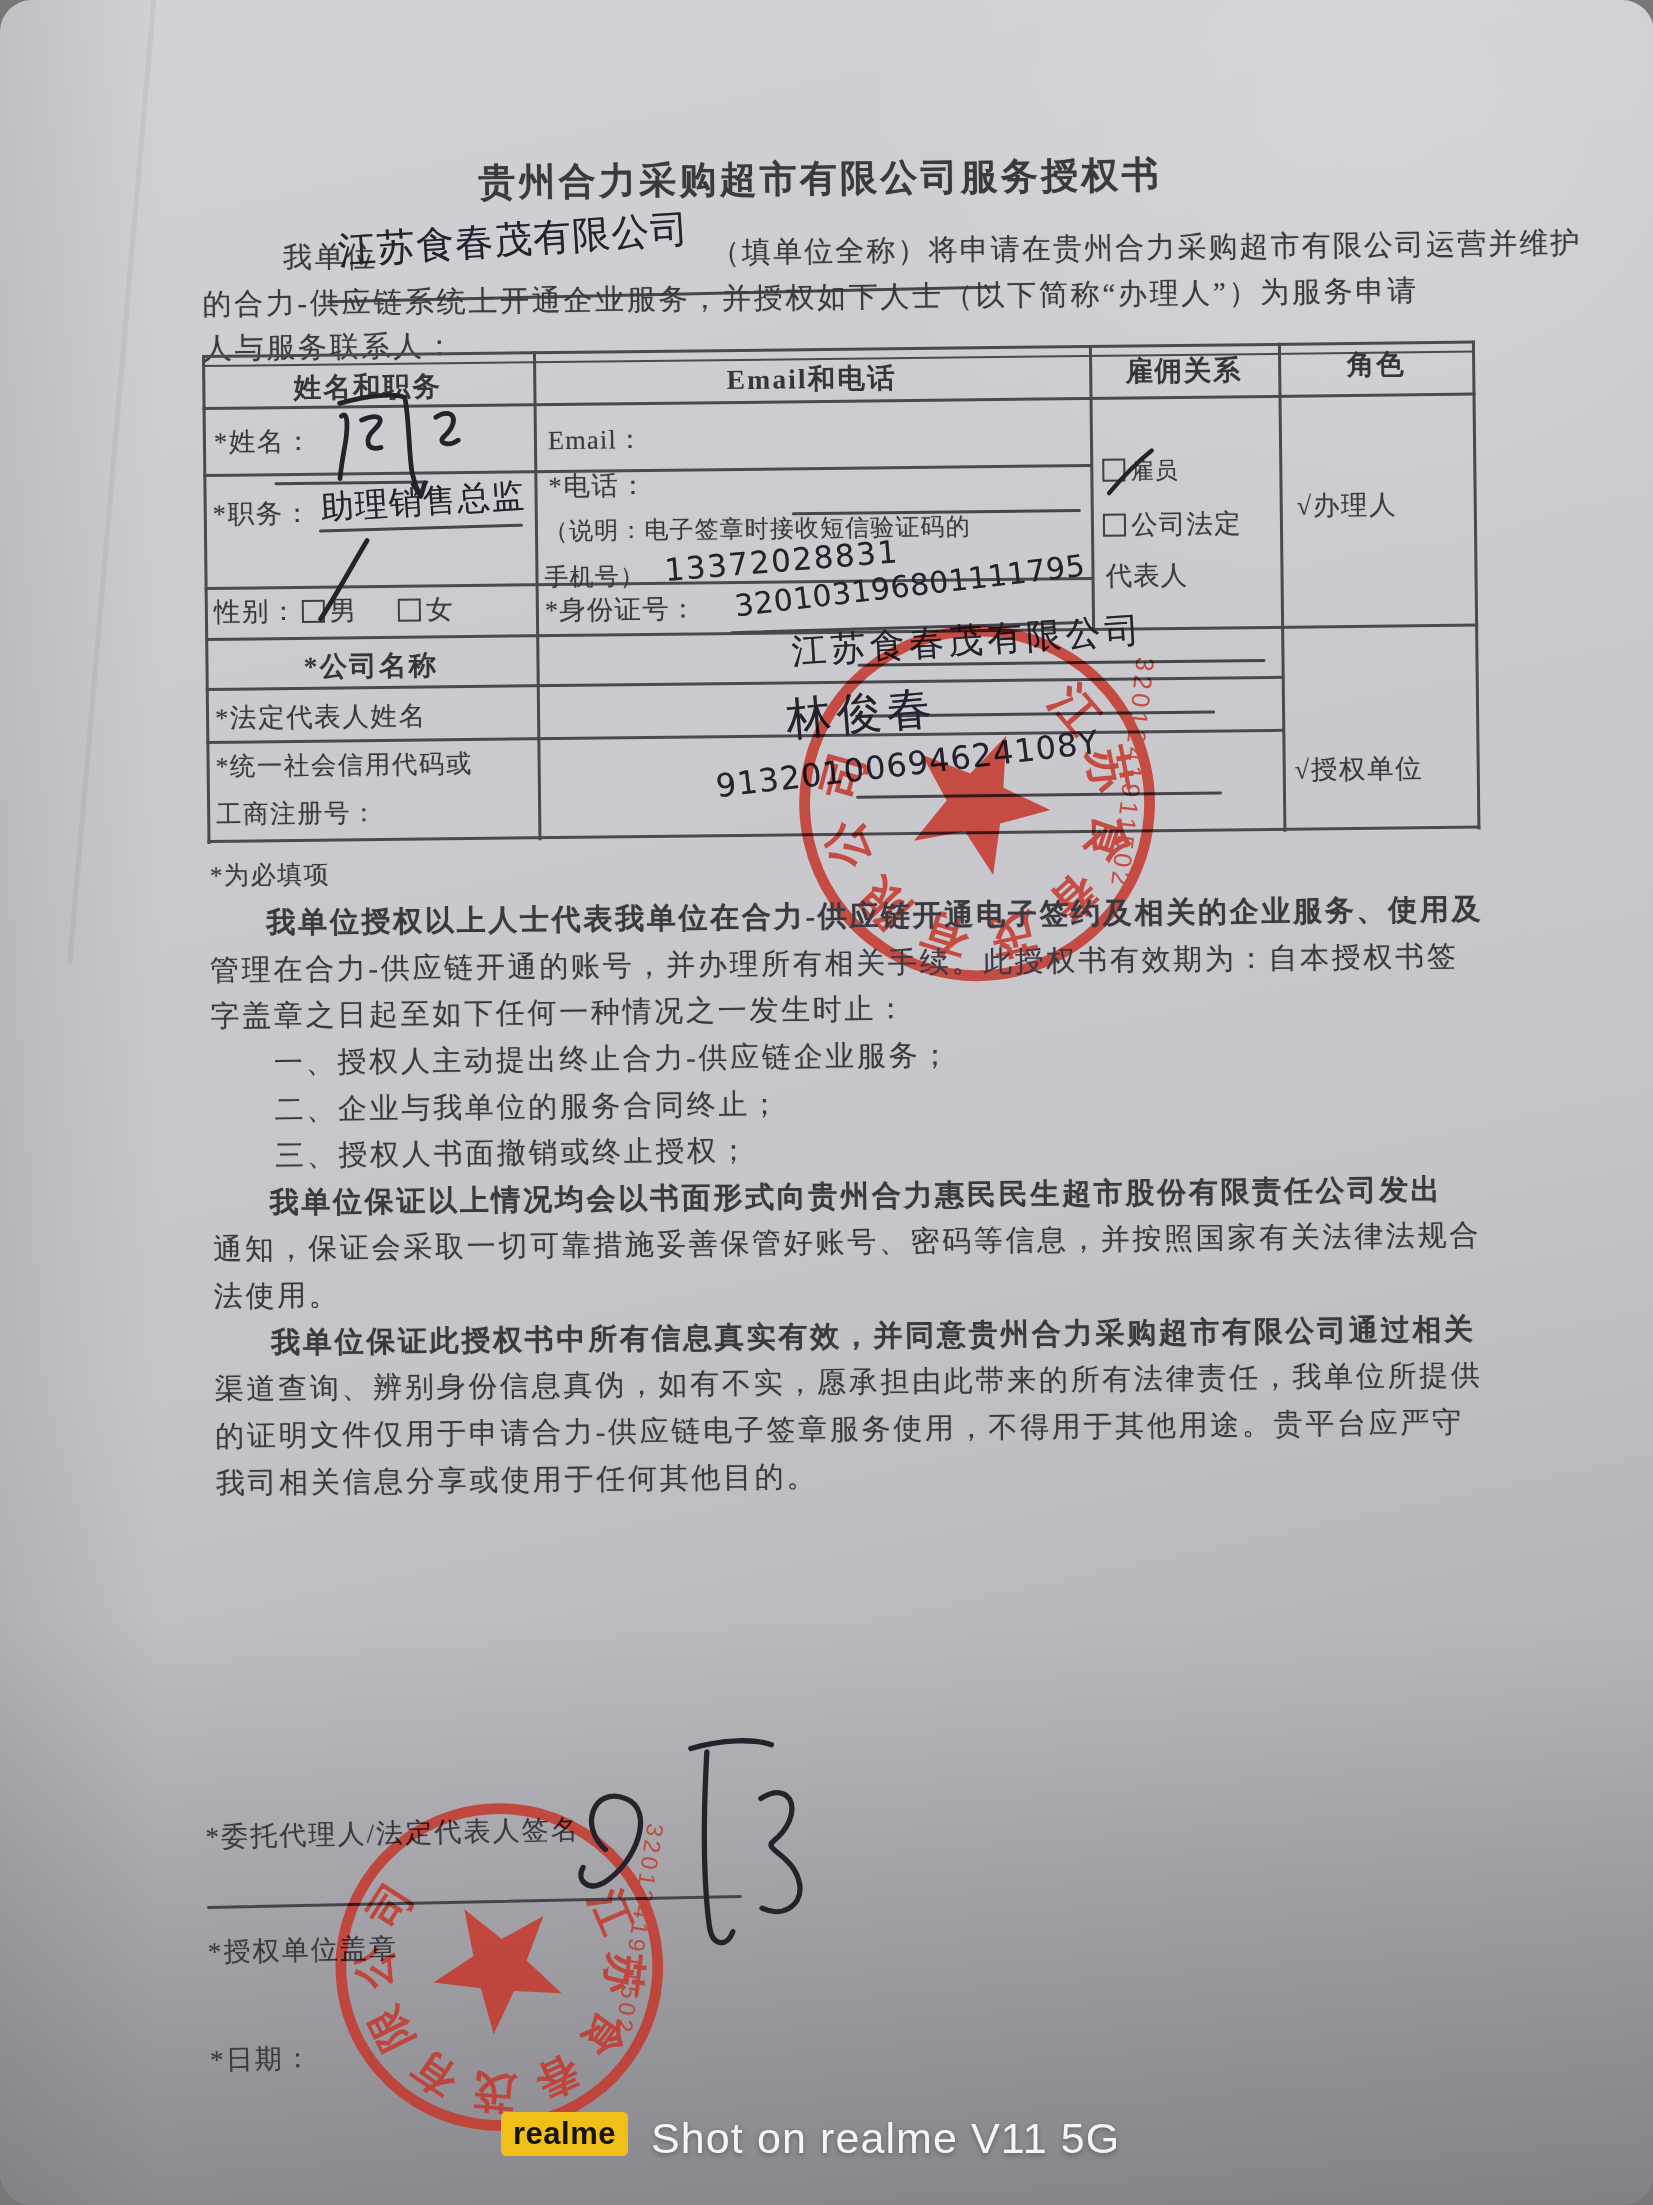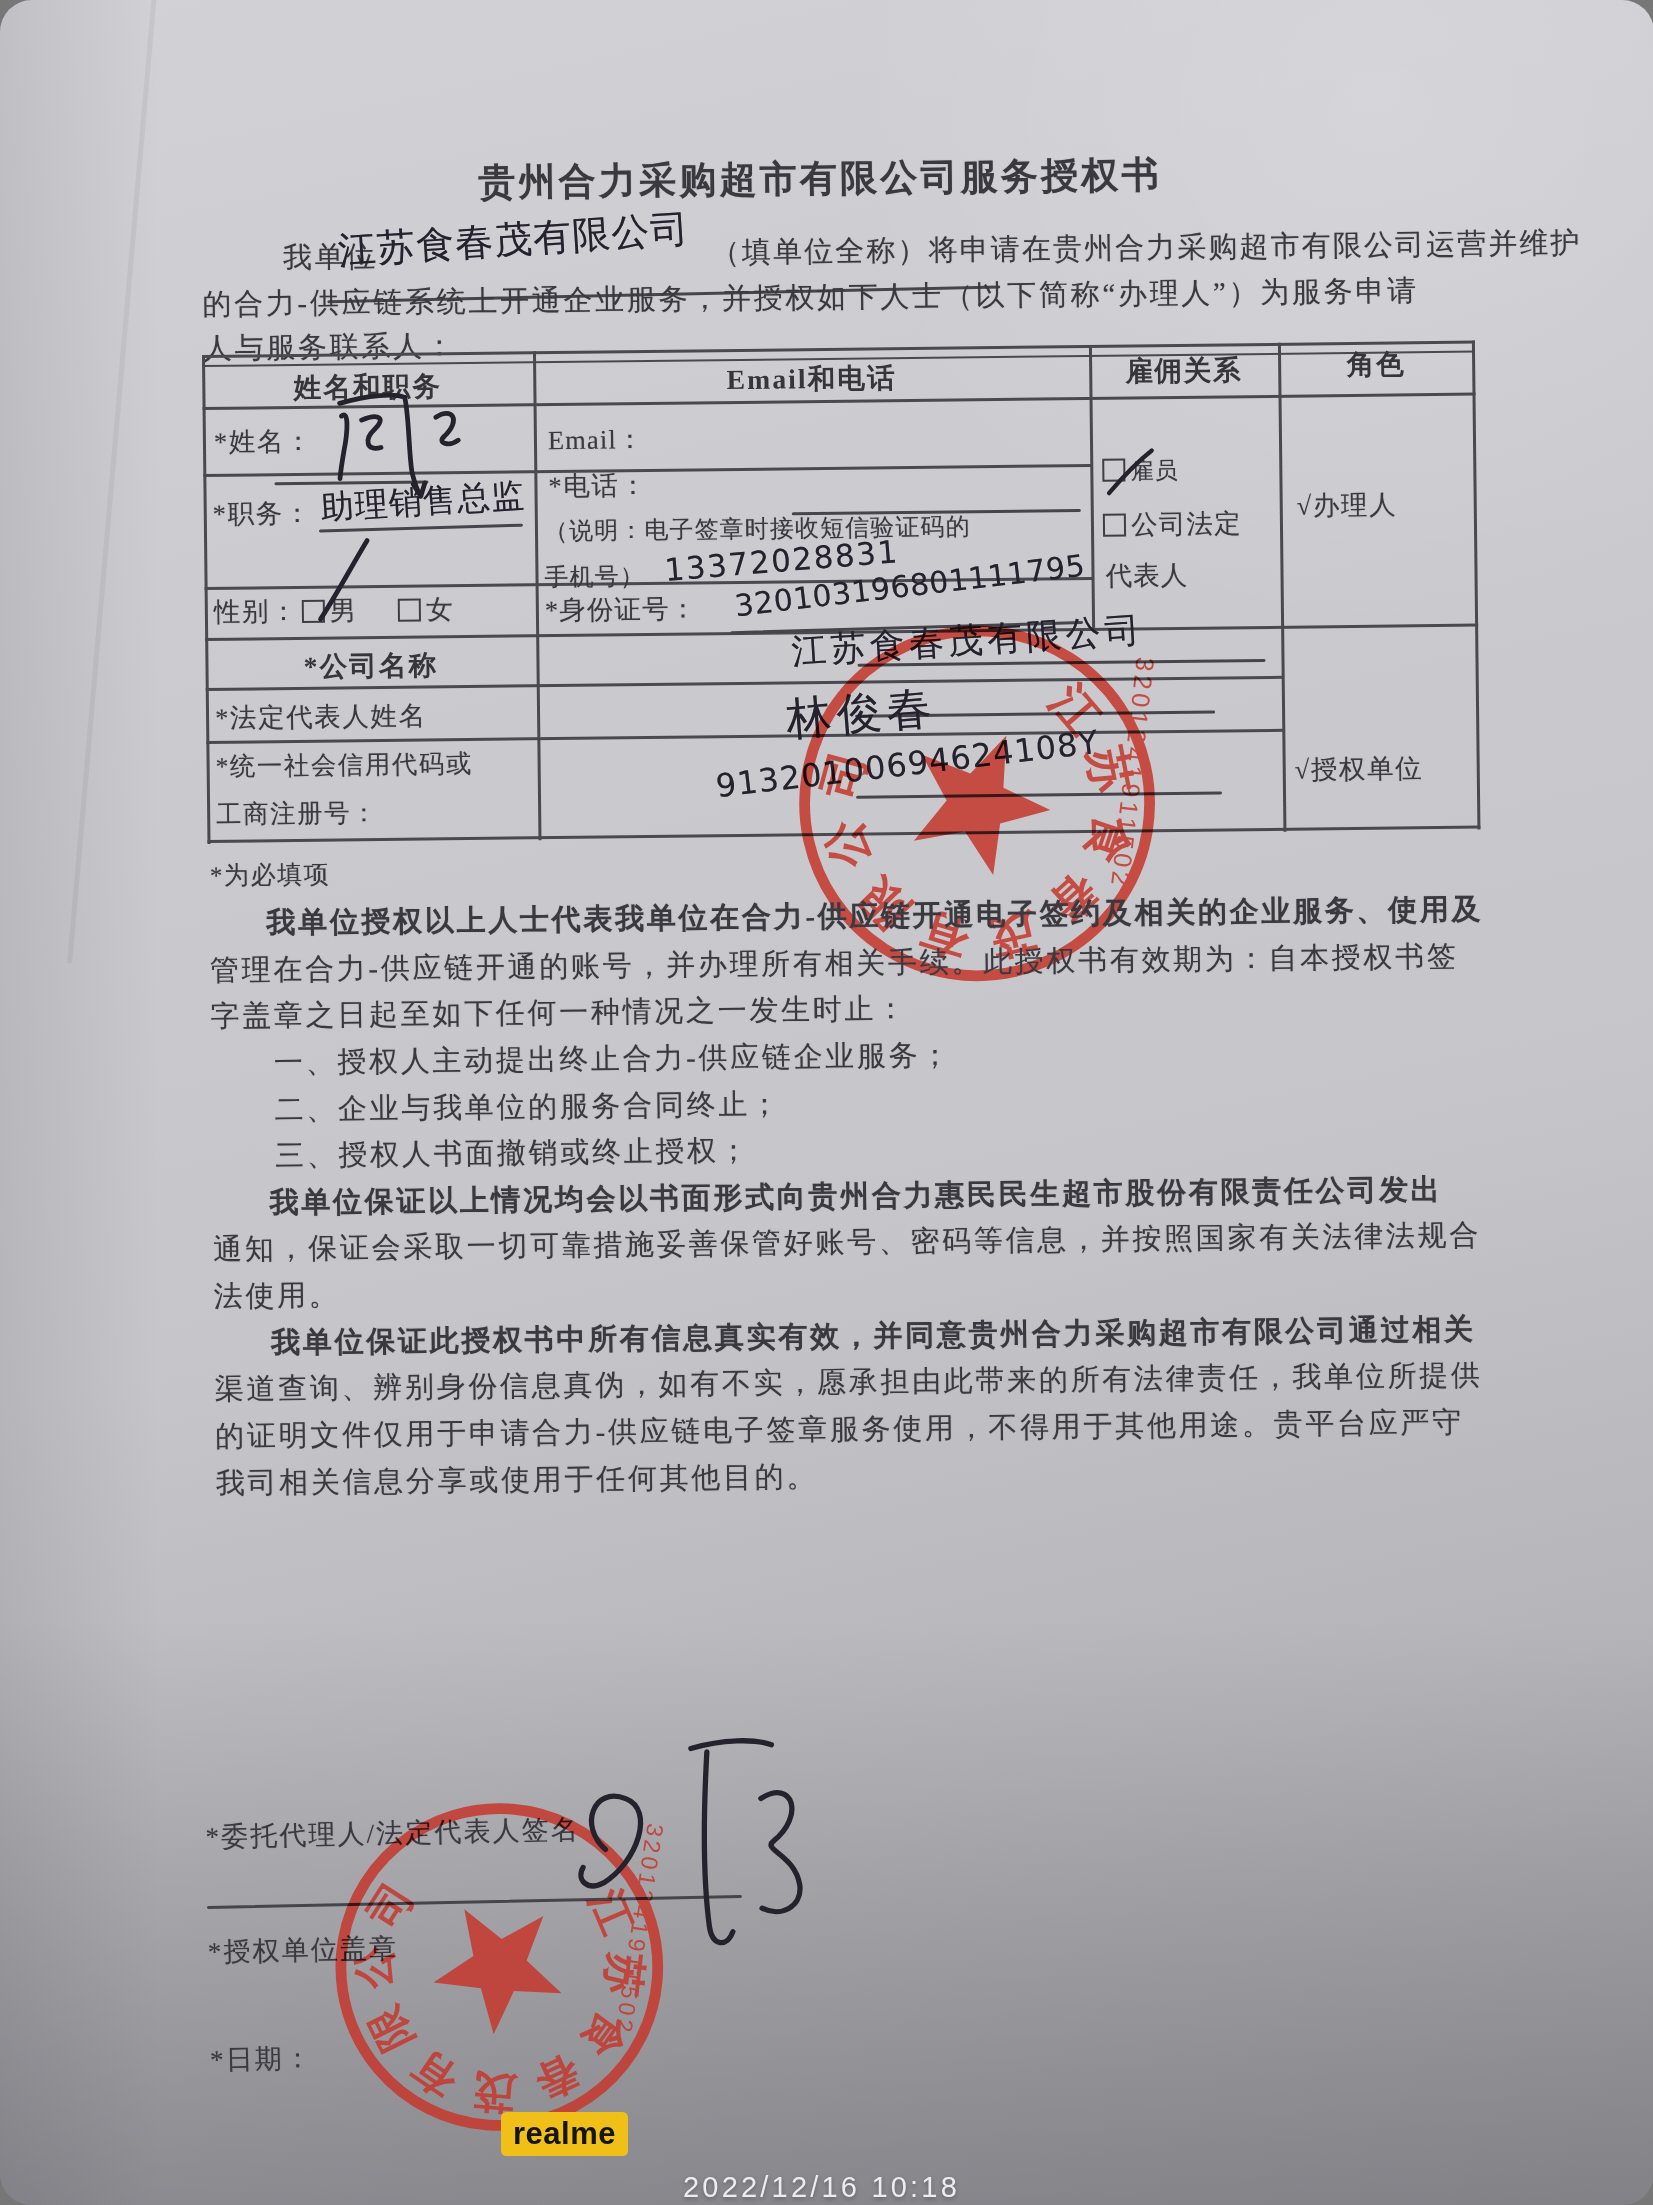--- a/index.html
+++ b/index.html
@@ -180,16 +180,16 @@
         <path d="M330,25 C322,130 316,250 328,355 C333,392 360,395 372,365"></path>
         <path d="M300,18 C360,2 420,2 452,14"></path>
         <path d="M430,115 C492,78 512,150 452,196 C430,212 492,222 500,280 C504,322 462,340 428,322"></path>
       </g>
     </svg>
   </div>
 
   <div class="wm" style="left:501px;top:2112px;width:127px;height:44px;background:#f0c019;border-radius:5.3px;display:flex;align-items:center;justify-content:center;">
     <span style="font-weight:bold;font-size:31px;color:#141414;letter-spacing:0.5px;">realme</span>
   </div>
-  <div class="wm" style="left:583px;top:2171px;width:477px;text-align:center;font-size:29px;color:rgba(250,250,252,0.9);letter-spacing:3.2px;text-shadow:0 1.6px 4.2px rgba(40,38,48,0.4);">2022/12/16 10:18</div>
+  <div class="wm" style="left:651px;top:2114px;font-size:43px;color:rgba(252,252,255,0.95);letter-spacing:1.1px;white-space:nowrap;text-shadow:0 1.6px 5.3px rgba(40,38,48,0.45);">Shot on realme V11 5G</div>
 
 </div>
 
 
 </body></html>

